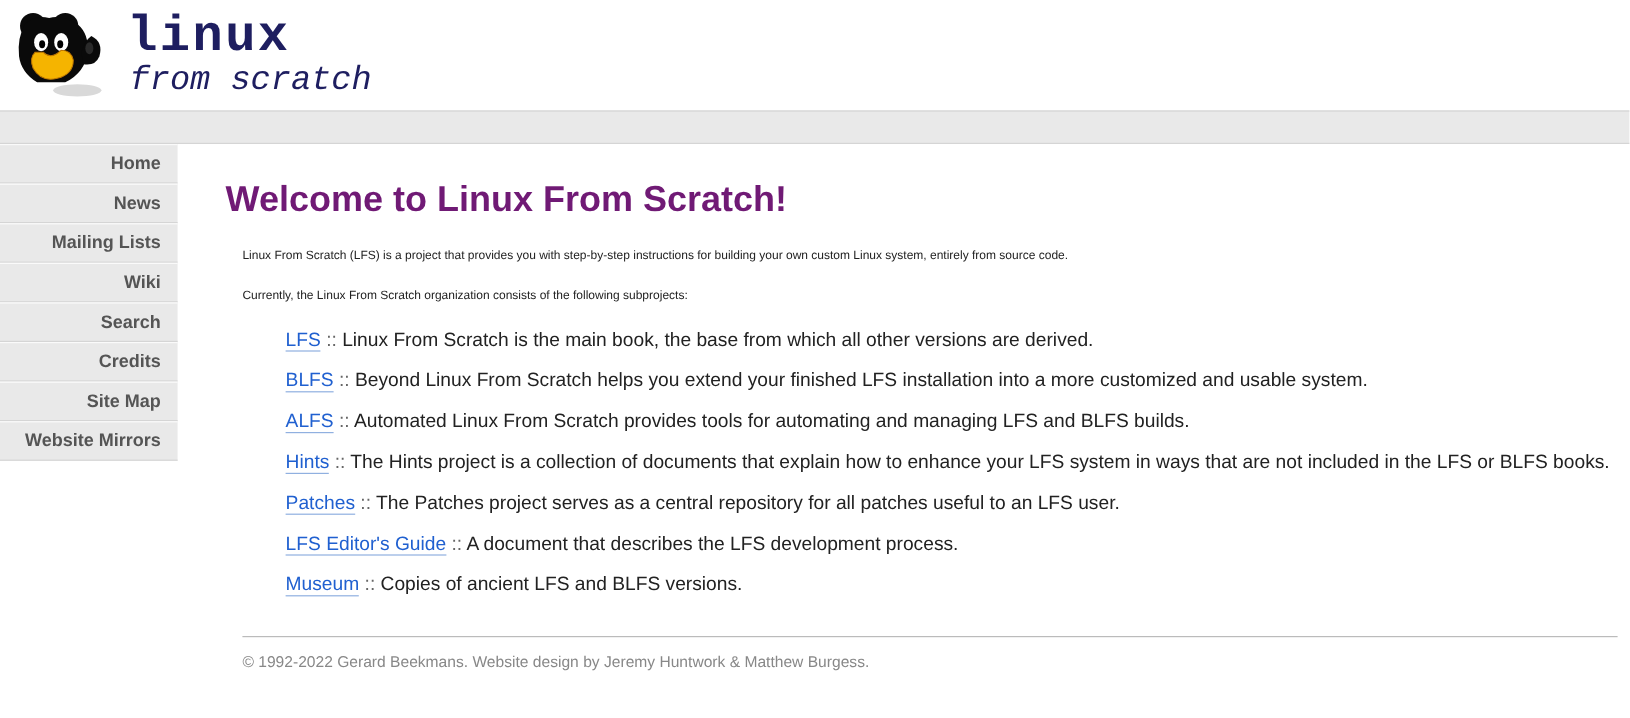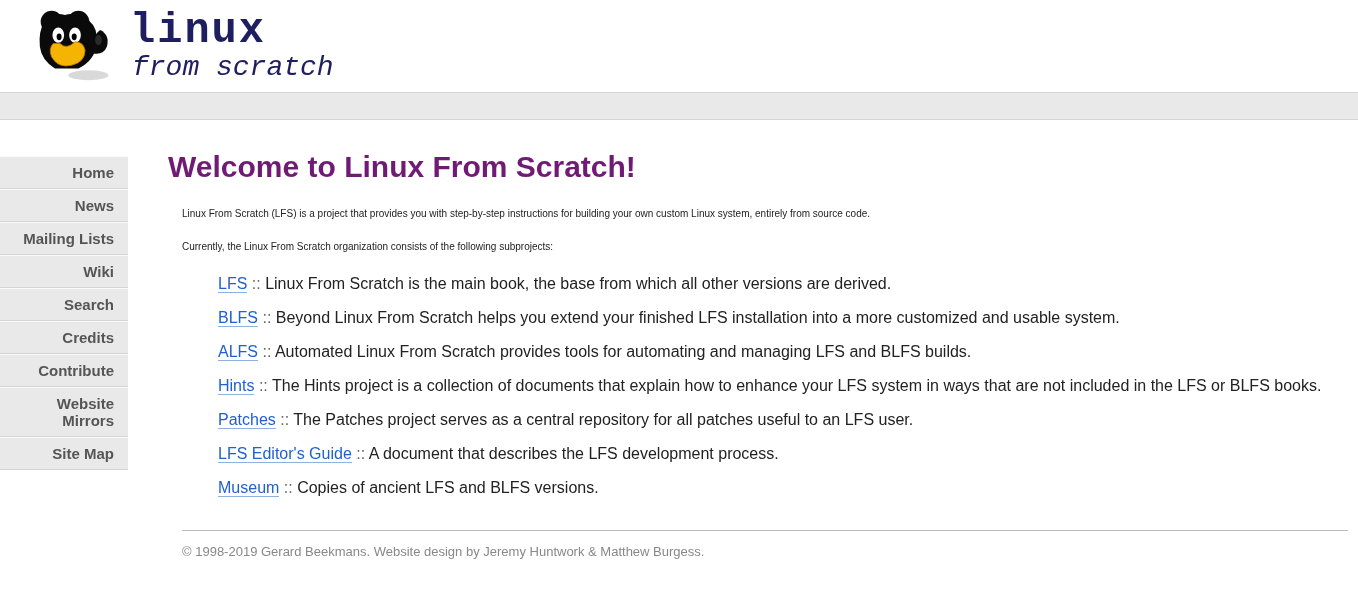--- a/index.html
+++ b/index.html
@@ -5,21 +5,21 @@
   * { box-sizing: border-box; }
   body {
     margin: 0;
     padding: 0;
     font-family: Arial, Helvetica, sans-serif;
     font-size: 15px;
     color: #222;
     background: #fff;
   }
   .header {
-    padding: 10px 16px 10px 28px;
+    padding: 10px 16px 10px 4px;
     display: flex;
     align-items: center;
     gap: 18px;
   }
   .logo-icon {
     width: 84px;
     height: 72px;
     position: relative;
   }
   .logo-text {
@@ -46,22 +46,21 @@
     background: #e9e9e9;
     border-top: 1px solid #d5d5d5;
     border-bottom: 1px solid #d5d5d5;
     height: 28px;
   }
   .layout {
     display: flex;
     align-items: flex-start;
   }
   .sidebar {
-    width: 128px;
-    margin-top: 36px;
+    width: 148px;
     flex-shrink: 0;
   }
   .nav-item {
     background: #e9e9e9;
     border-top: 1px solid #fafafa;
     border-bottom: 1px solid #d5d5d5;
     text-align: right;
     padding: 7px 14px 7px 8px;
     font-weight: bold;
     font-size: 15px;
@@ -144,23 +143,22 @@
 <div class="topbar"></div>
 
 <div class="layout">
   <nav class="sidebar">
     <div class="nav-item">Home</div>
     <div class="nav-item">News</div>
     <div class="nav-item">Mailing Lists</div>
     <div class="nav-item">Wiki</div>
     <div class="nav-item">Search</div>
     <div class="nav-item">Credits</div>
-    <div class="nav-item">Contribute</div>
+    <div class="nav-item">Site Map</div>
     <div class="nav-item">Website Mirrors</div>
-    <div class="nav-item">Site Map</div>
   </nav>
 
   <main class="main">
     <h1>Welcome to Linux From Scratch!</h1>
     <p class="intro-p">Linux From Scratch (LFS) is a project that provides you with step-by-step instructions for building your own custom Linux system, entirely from source code.</p>
     <p class="intro-p">Currently, the Linux From Scratch organization consists of the following subprojects:</p>
 
     <ul class="project-list">
       <li>
         <a href="#">LFS</a><span class="sep"> :: </span><span>Linux From Scratch is the main book, the base from which all other versions are derived.</span>
@@ -181,16 +179,16 @@
         <a href="#">LFS Editor's Guide</a><span class="sep"> :: </span><span>A document that describes the LFS development process.</span>
       </li>
       <li>
         <a href="#">Museum</a><span class="sep"> :: </span><span>Copies of ancient LFS and BLFS versions.</span>
       </li>
     </ul>
 
     <hr class="footer-rule">
 
     <p class="footer">
-      <span>© 1998-2019 Gerard Beekmans. Website design by </span><a href="#">Jeremy Huntwork</a><span> &amp; </span><a href="#">Matthew Burgess</a><span>.</span>
+      <span>© 1992-2022 Gerard Beekmans. Website design by </span><a href="#">Jeremy Huntwork</a><span> &amp; </span><a href="#">Matthew Burgess</a><span>.</span>
     </p>
   </main>
 </div>
 
 </body></html>

